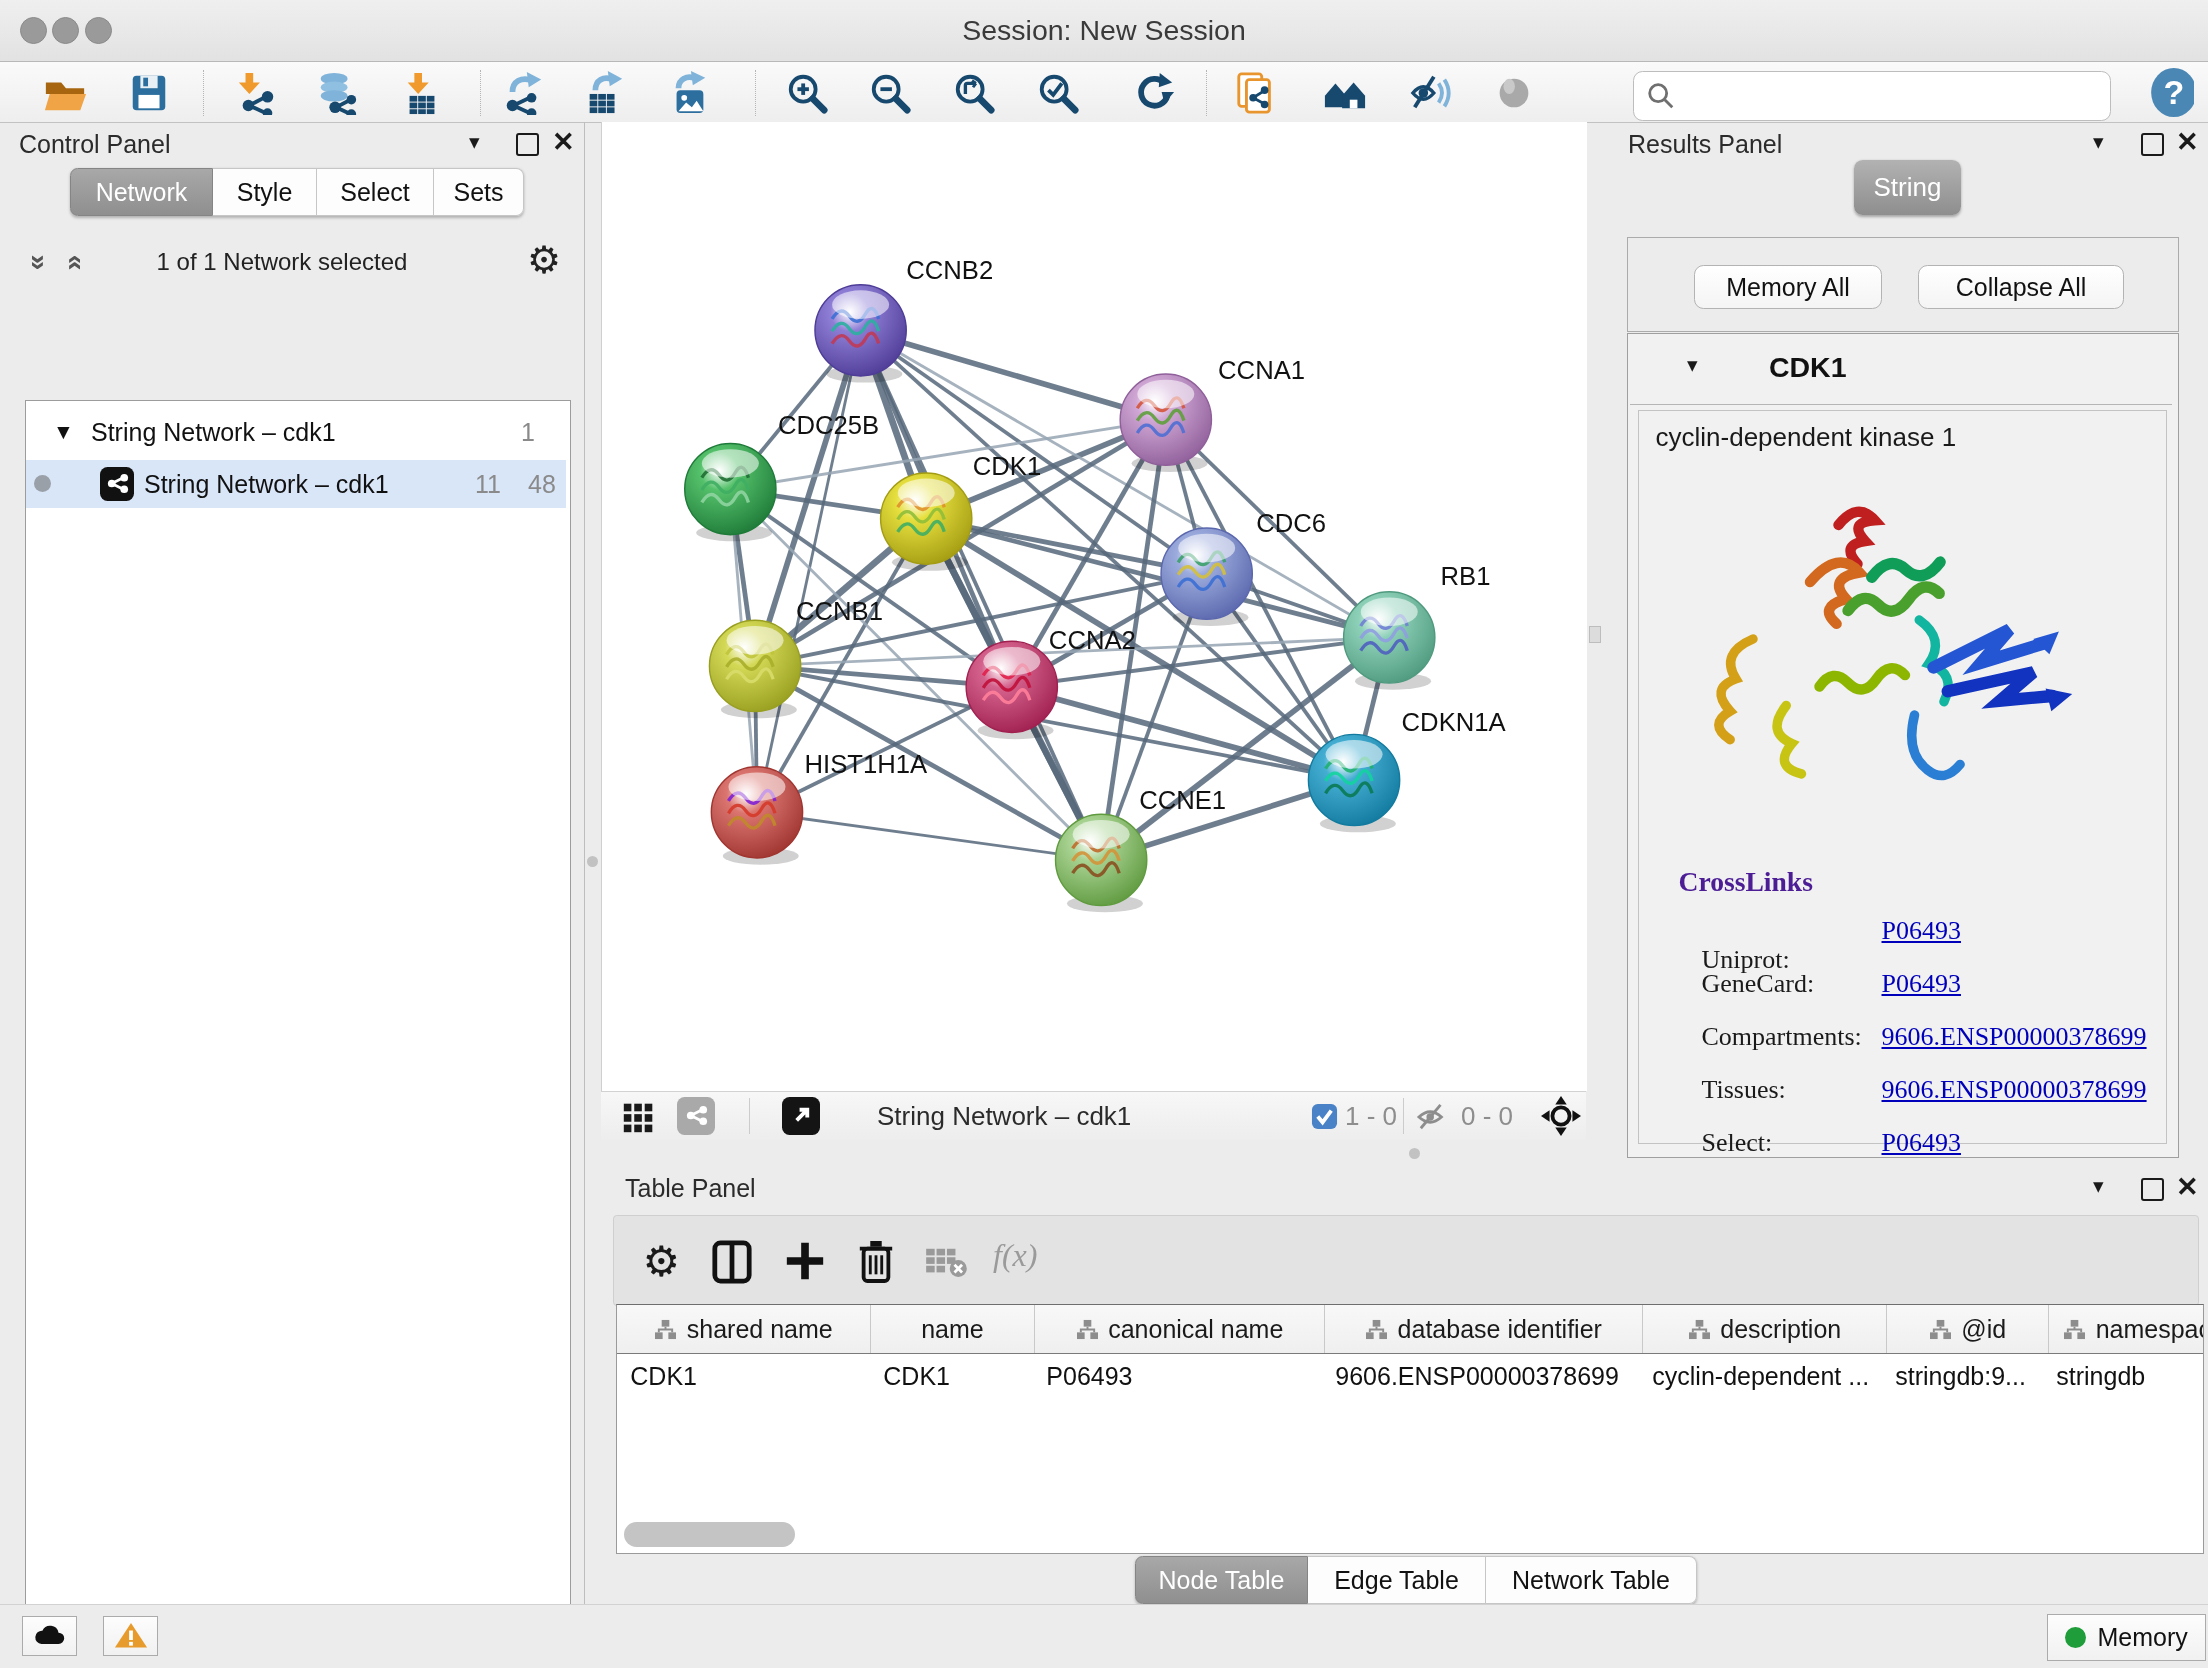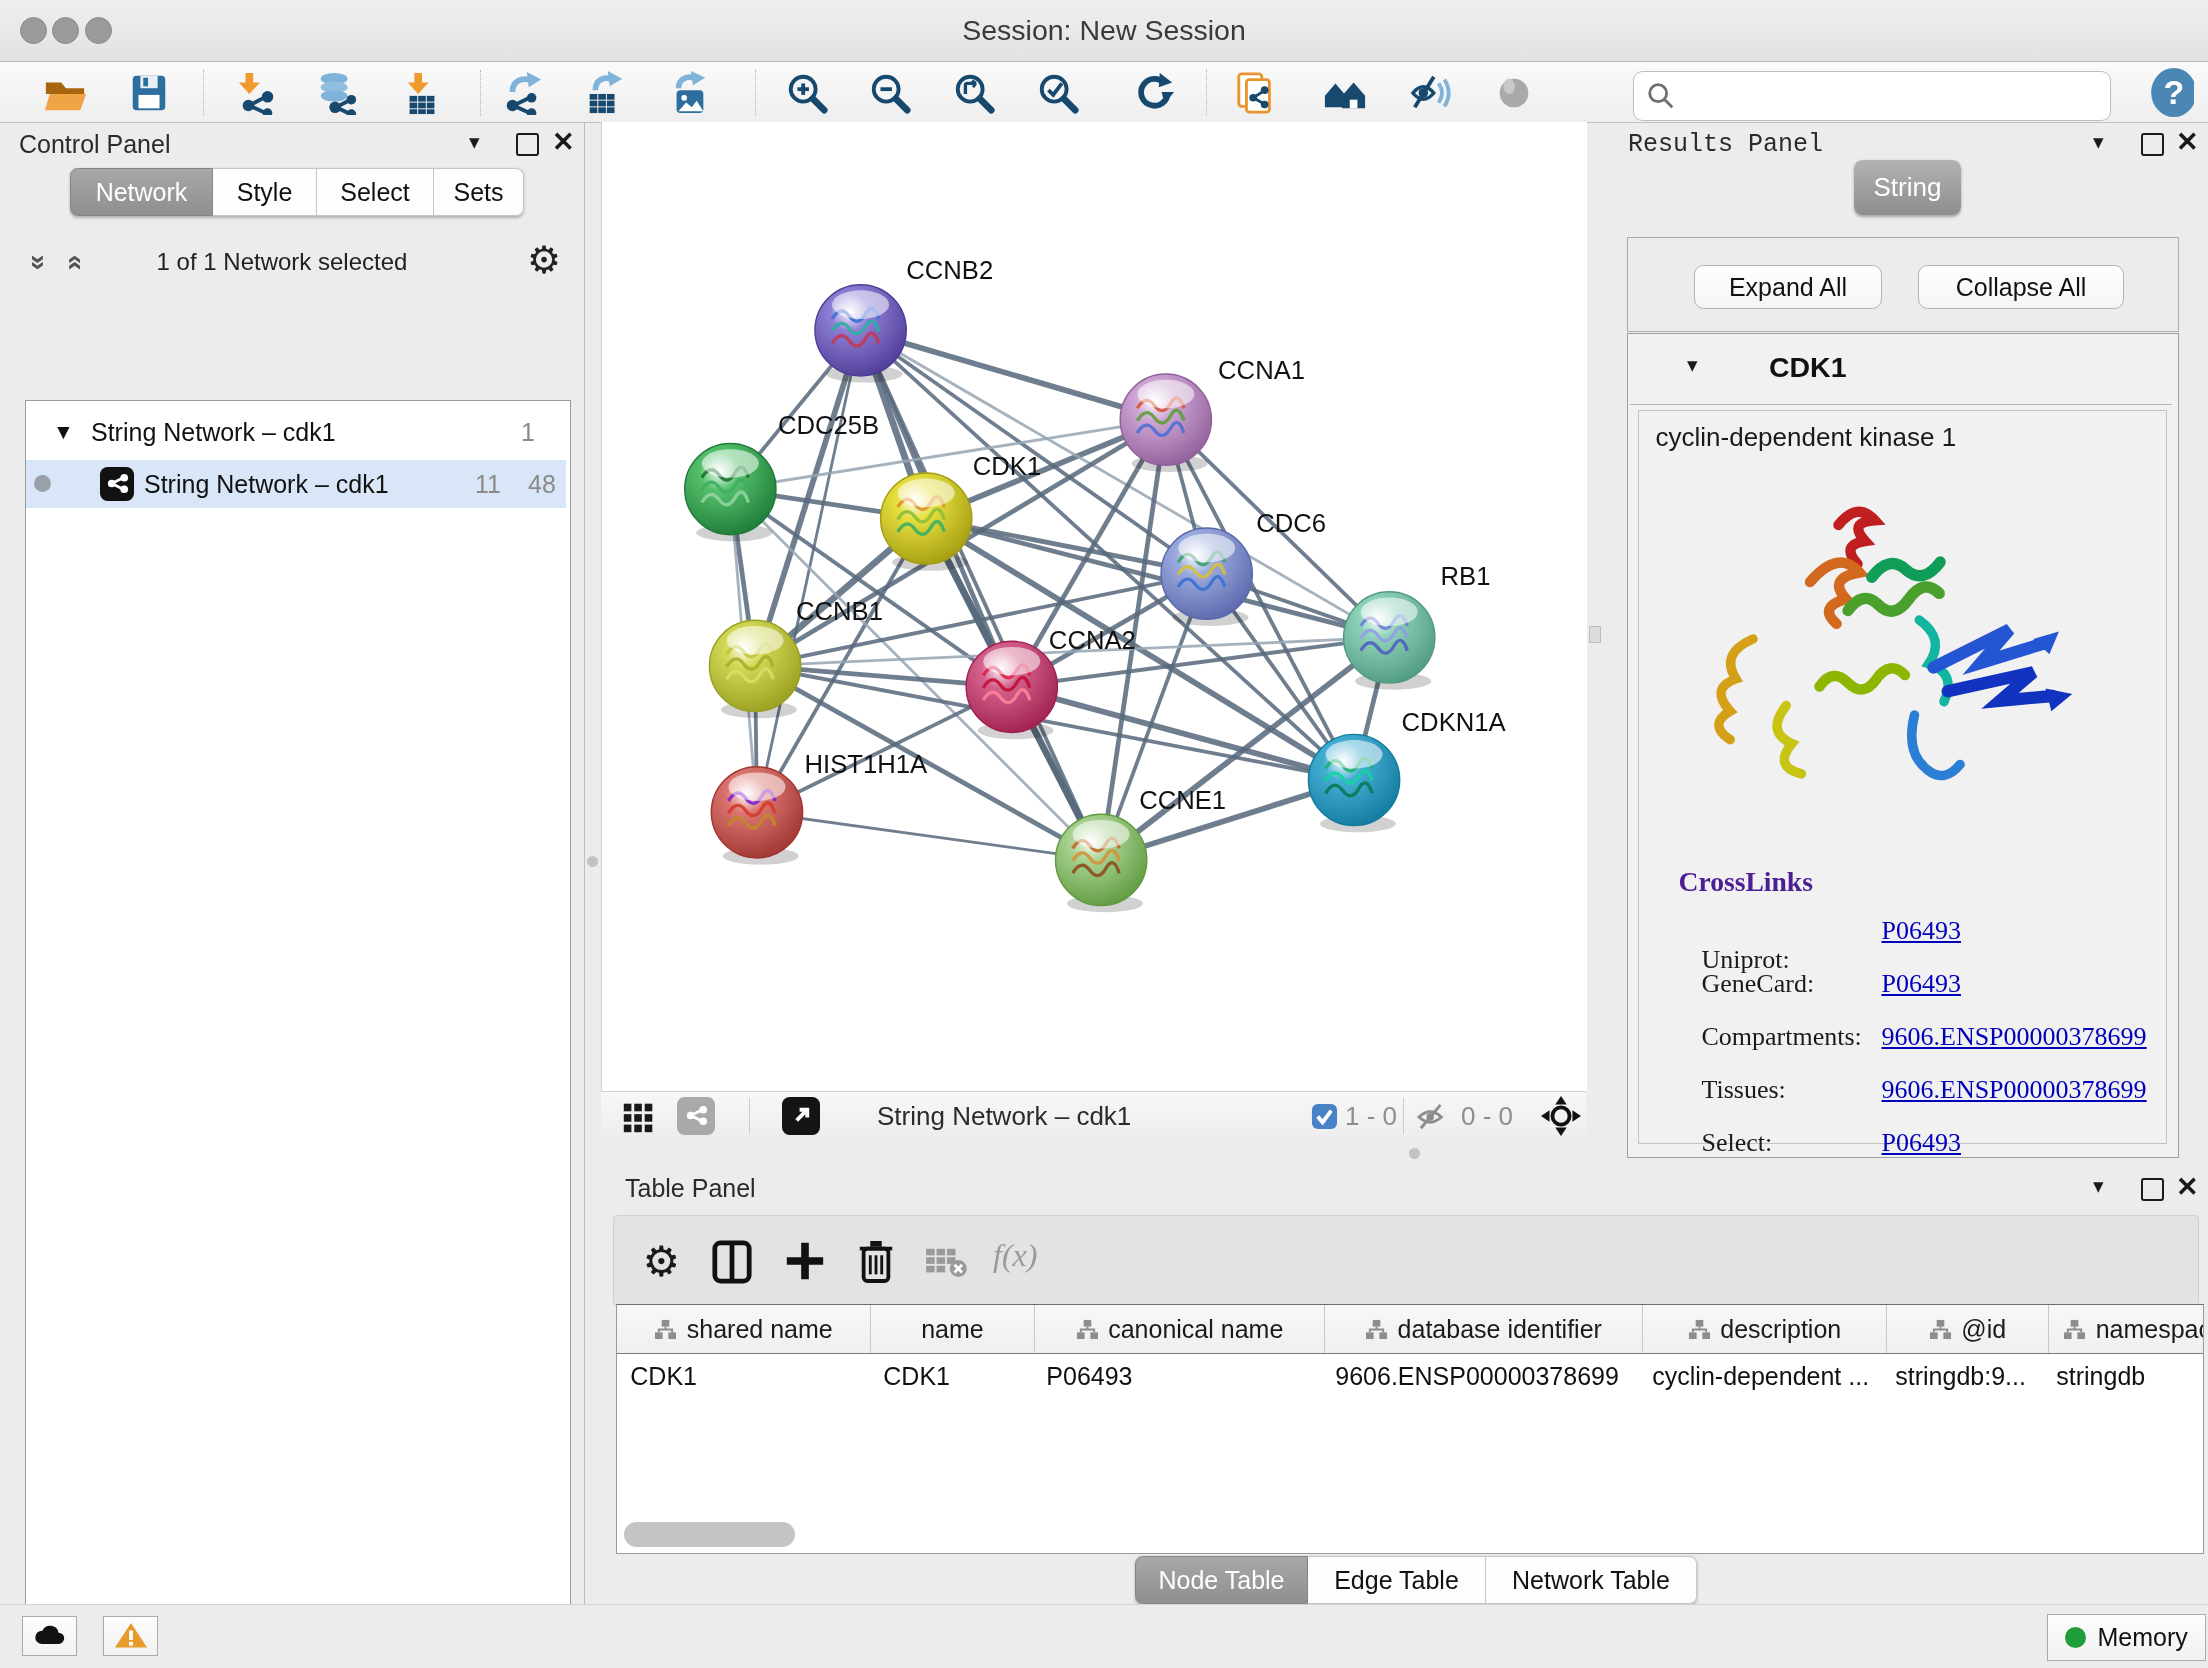--- a/index.html
+++ b/index.html
@@ -576,28 +576,28 @@
             <polygon points="21,0 27,9 15,9"></polygon>
             <polygon points="21,42 27,33 15,33"></polygon>
             <polygon points="0,21 9,15 9,27"></polygon>
             <polygon points="42,21 33,15 33,27"></polygon>
           </g>
         </svg>
     </div>
   </div>
 
   <div class="abs" style="left:1607px;top:122px;width:601px;height:1037px;">
-    <div class="ptitle abs" style="left:21px;top:7.6px;font-family:Liberation Mono, monospace;">Results Panel</div>
+    <div class="ptitle abs" style="left:21px;top:7.6px;">Results Panel</div>
     <div class="wc-tri abs" style="left:486px;top:7.6px;">▾</div>
     <div class="wc-box abs" style="left:534px;top:11.4px;"></div>
     <div class="wc-x abs" style="left:569px;top:11.4px;">✕</div>
   </div>
   <div id="res-strtab" class="abs">String</div>
   <div id="res-btnbox" class="abs">
-    <div class="btn abs" style="left:66px;top:27px;width:186px;height:42px;">Expand All</div>
+    <div class="btn abs" style="left:66px;top:27px;width:186px;height:42px;">Memory All</div>
     <div class="btn abs" style="left:290px;top:27px;width:204px;height:42px;">Collapse All</div>
   </div>
   <div id="res-box" class="abs">
     <div id="cdk1-row" class="abs">
       <span class="wc-tri abs" style="left:57px;top:17px;">▾</span>
       <span class="abs" style="left:139px;top:15px;font-size:28.5px;font-weight:bold;color:#111;">CDK1</span>
     </div>
     <div id="res-inner" class="abs">
       <div class="abs" style="left:17px;top:11.4px;font-size:26px;color:#1a1a1a;">cyclin-dependent kinase 1</div>
 

